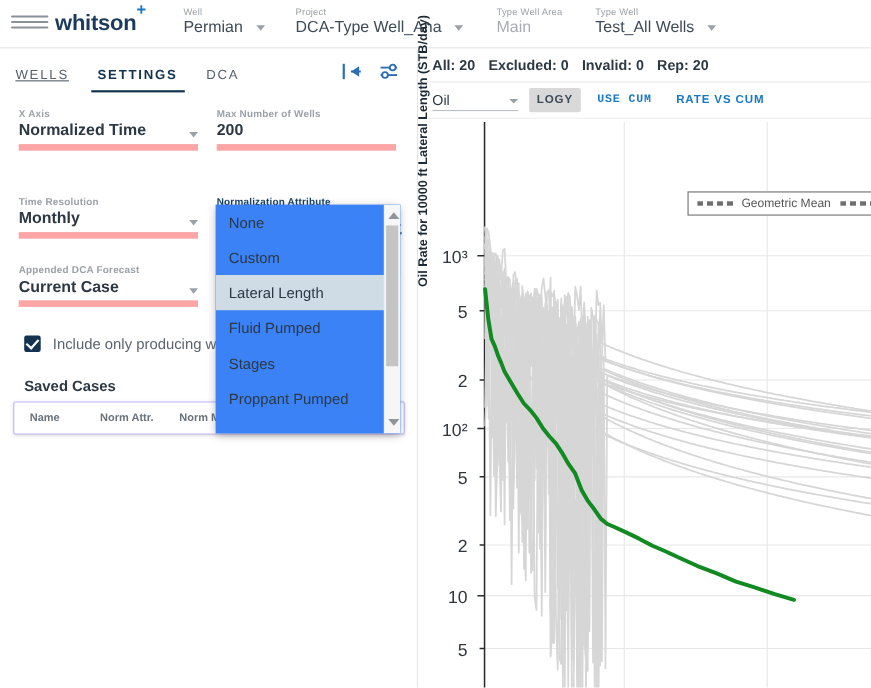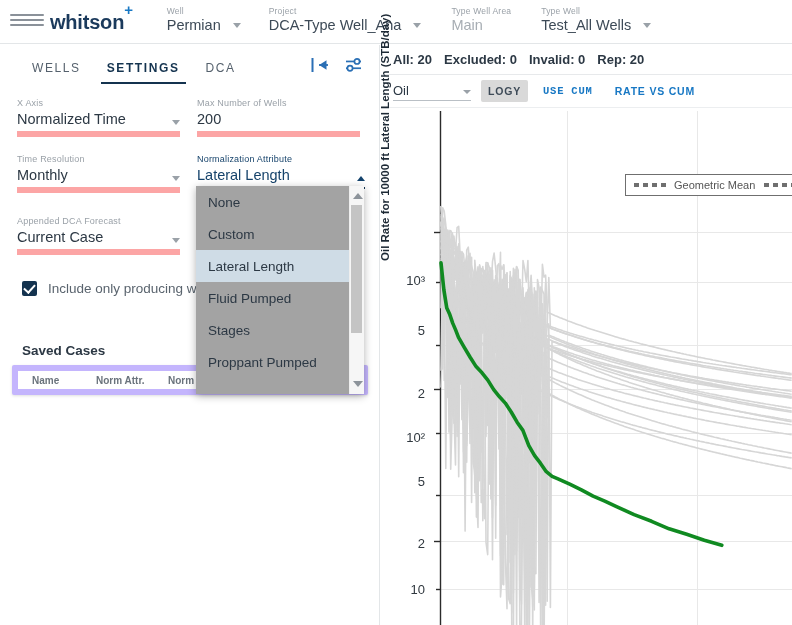--- a/index.html
+++ b/index.html
@@ -32,53 +32,53 @@
   .hfield .hval.muted{ color:#a7adb3; }
   .caret{ width:0;height:0;border-left:4.5px solid transparent;border-right:4.5px solid transparent;
           border-top:5px solid #9aa1a8; margin-left:12px; display:inline-block; cursor:pointer;}
 
   
   #leftpanel{ position:absolute; left:0; top:45px; width:380px; height:580px; background:#fff;
               border-right:1px solid #e3e6e8; }
   #tabs{ position:absolute; left:0; top:0; width:380px; height:44px; display:flex; align-items:center; }
   .tab{ font-size:12px; letter-spacing:1.6px; color:#55616d; padding:10px 2px 9px 2px; margin-left:22px;
         cursor:pointer; position:relative; }
-  .tab.first{ margin-left:30px; }
+  .tab.first{ margin-left:12px;text-decoration:underline; }
   .tab.active{ color:#14334f; font-weight:bold; }
   .tab.active:after{ content:""; position:absolute; left:-4px; right:-4px; bottom:0; height:2px; background:#14334f;}
   .tabicons{ margin-left:auto; margin-right:16px; display:flex; align-items:center; gap:14px;}
   .ticon{ cursor:pointer; display:block; }
 
   #form{ position:absolute; left:0; top:52px; width:380px; }
-  .frow{ display:flex; }
+  .frow{ display:flex;font-weight:bold; }
   .fld{ position:relative; margin:0 0 0 0; }
   .fld .flabel{ font-size:9px; color:#9aa1a8; line-height:12px; letter-spacing:.2px;}
   .fld .fvalrow{ display:flex; align-items:flex-end; border-bottom:6px solid #fca5a5; }
   .fld .fval{ font-size:14.5px; color:#2c3844; line-height:20px; padding-bottom:2px; white-space:nowrap;}
   .fld .fcaret{ margin-left:auto; margin-bottom:6px; width:0;height:0;
         border-left:4.5px solid transparent;border-right:4.5px solid transparent;border-top:5px solid #9aa1a8;}
   .fld.focused .flabel{ color:#16436b; }
   .fld.focused .fvalrow{ border-bottom:2px solid #14334f; }
   .fld.focused .fval{ color:#16436b; }
   .fld.focused .fcaret{ border-top:none; border-bottom:5px solid #14436d; }
 
   .checkrow{ display:flex; align-items:center; margin:26px 0 0 22px; }
   .cbox{ width:15px;height:15px;background:#14334f;border-radius:2px;position:relative;cursor:pointer;}
   .cbox:after{ content:""; position:absolute; left:4px; top:1px; width:5px;height:9px;
                border:solid #fff; border-width:0 2px 2px 0; transform:rotate(42deg); }
   .checklabel{ font-size:13.5px; color:#5a646e; margin-left:11px; white-space:nowrap;}
 
   .saved-title{ position:absolute; left:22px; top:298px; font-size:13.5px; font-weight:bold; color:#2c3844;}
   .saved-table{ position:absolute; left:12px; top:320px; width:356px; height:30px;
-                background:#fff; border:6px solid #c4b5fd; border-radius:2px;
+                background:#fff; border:1px solid #c4b5fd; border-radius:2px;
                 box-shadow:0 1px 3px rgba(0,0,0,.13); display:flex; align-items:center;}
   .th{ font-size:10px; font-weight:bold; color:#6a737c; }
 
   
-  #dropdown{ position:absolute; left:196px; top:186px; width:168px; height:208px; background:#a3a3a3;
+  #dropdown{ position:absolute; left:196px; top:186px; width:168px; height:208px; background:#3b82f6;
              box-shadow:0 2px 8px rgba(0,0,0,.30); z-index:40; overflow:hidden; }
   .opt{ height:32px; display:flex; align-items:center; padding-left:12px; font-size:13.5px;
         color:#2c3844; cursor:pointer; }
   .opt.sel{ background:#cfdce6; }
   #dd-scroll{ position:absolute; right:0; top:0; width:15px; height:208px; background:#f6f6f6;
               border-left:1px solid #eee; }
   .sb-arrow{ width:15px; height:15px; display:flex; align-items:center; justify-content:center; cursor:pointer;}
   .sb-up{ width:0;height:0;border-left:5px solid transparent;border-right:5px solid transparent;border-bottom:6px solid #8d949b;}
   .sb-down{ width:0;height:0;border-left:5px solid transparent;border-right:5px solid transparent;border-top:6px solid #8d949b;}
   #dd-thumb{ position:absolute; right:2px; top:19px; width:11px; height:128px; background:#c4c4c4; cursor:pointer;}
@@ -99,21 +99,21 @@
   
   #plotwrap{ position:absolute; left:0; top:66px; width:411px; height:559px; }
   #legend{ position:absolute; left:244px; top:63px; height:22px; border:1px solid #6f6f6f; background:#fff;
            display:flex; align-items:center; padding:0 8px; white-space:nowrap; z-index:5; }
   .leg-item{ display:flex; align-items:center; font-size:11px; color:#555; }
   .leg-dash{ display:inline-block; width:34px; height:4px; margin-right:6px;
              background:repeating-linear-gradient(90deg,#6f6f6f 0 5px,transparent 5px 9px); }
   .leg-dash.two{ margin-left:9px; }
   .ylabel{ position:absolute; left:-2px; top:150px; transform:rotate(-90deg); transform-origin:left top;
            font-size:11.5px; font-weight:bold; color:#1d2935; white-space:nowrap; }
-  .ytick{ position:absolute; font-size:13px; color:#30383f; text-align:right; width:34px;margin-top:47px; }
+  .ytick{ position:absolute; font-size:16px; color:#30383f; text-align:right; width:34px; }
 </style>
 </head>
 <body>
 
 <div id="appbar">
   <div id="appbar-inner">
     <div class="burger">
       <span></span>
         <span></span>
         <span></span>
@@ -196,21 +196,21 @@
         </div>
       </div>
       <div class="fld" style="width:163px;margin-left:17px;">
         <div class="flabel">Max Number of Wells</div>
         <div class="fvalrow">
           <div class="fval">200</div>
         </div>
       </div>
     </div>
 
-    <div class="frow" style="margin-top:16px;">
+    <div class="frow" style="margin-top:40px;">
       <div class="fld" style="width:163px;margin-left:17px;">
         <div class="flabel">Time Resolution</div>
         <div class="fvalrow">
           <div class="fval">Monthly</div>
           <span class="fcaret"></span>
         </div>
       </div>
       <div class="fld focused" style="width:168px;margin-left:17px;">
         <div class="flabel">Normalization Attribute</div>
         <div class="fvalrow">

